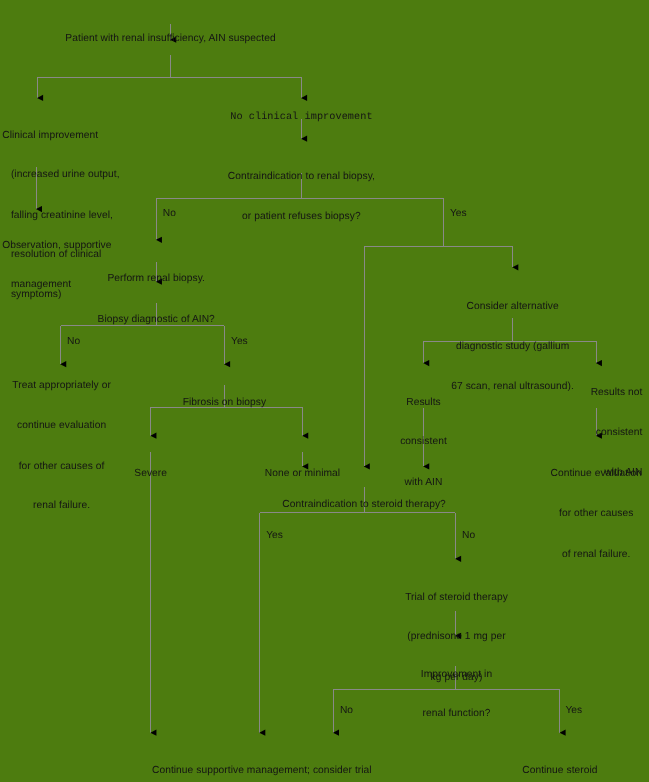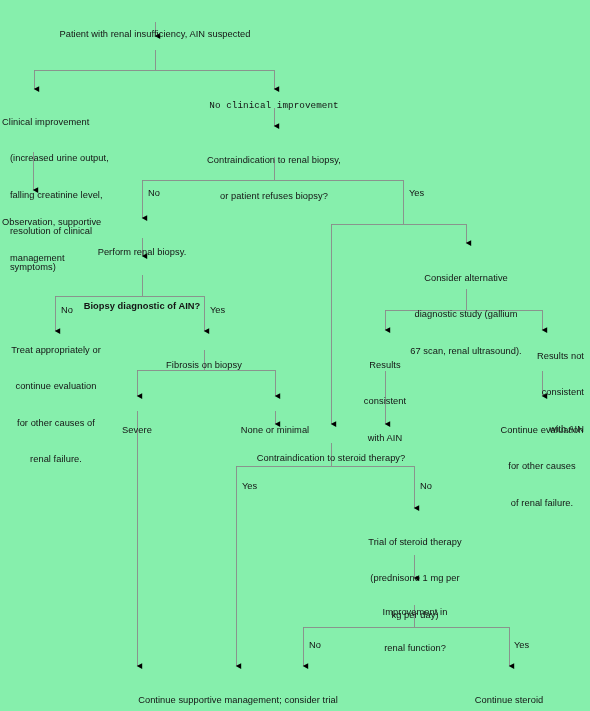--- a/index.html
+++ b/index.html
@@ -4,21 +4,21 @@
 <style>
   html, body {
     margin: 0;
     padding: 0;
     background: #ffffff;
   }
   #chart {
     position: relative;
     width: 590px;
     height: 711px;
-    background: #86efac;
+    background: #4d7c0f;
     font-family: "Liberation Sans", sans-serif;
     color: #1a1a1a;
     overflow: hidden;
   }
   #svg-layer {
     position: absolute;
     left: 0;
     top: 0;
     width: 590px;
     height: 711px;
@@ -139,21 +139,21 @@
 
   <div class="node l" style="left:2px; top:192px; width:120px;">
     <span class="node-line">Observation, supportive</span>
     <span class="node-line">   management</span>
   </div>
 
   <div class="node c" style="left:72px; top:222px; width:140px;">
     <span class="node-line">Perform renal biopsy.</span>
   </div>
 
-  <div class="node c" style="left:67px; top:276px; width:150px;font-weight:bold;">
+  <div class="node c" style="left:67px; top:260px; width:150px;">
     <span class="node-line">Biopsy diagnostic of AIN?</span>
   </div>
 
   <div class="node c" style="left:396px; top:248px; width:140px;">
     <span class="node-line">Consider alternative</span>
     <span class="node-line">diagnostic study (gallium</span>
     <span class="node-line">67 scan, renal ultrasound).</span>
   </div>
 
   <div class="node c" style="left:6px; top:320px; width:100px;">

